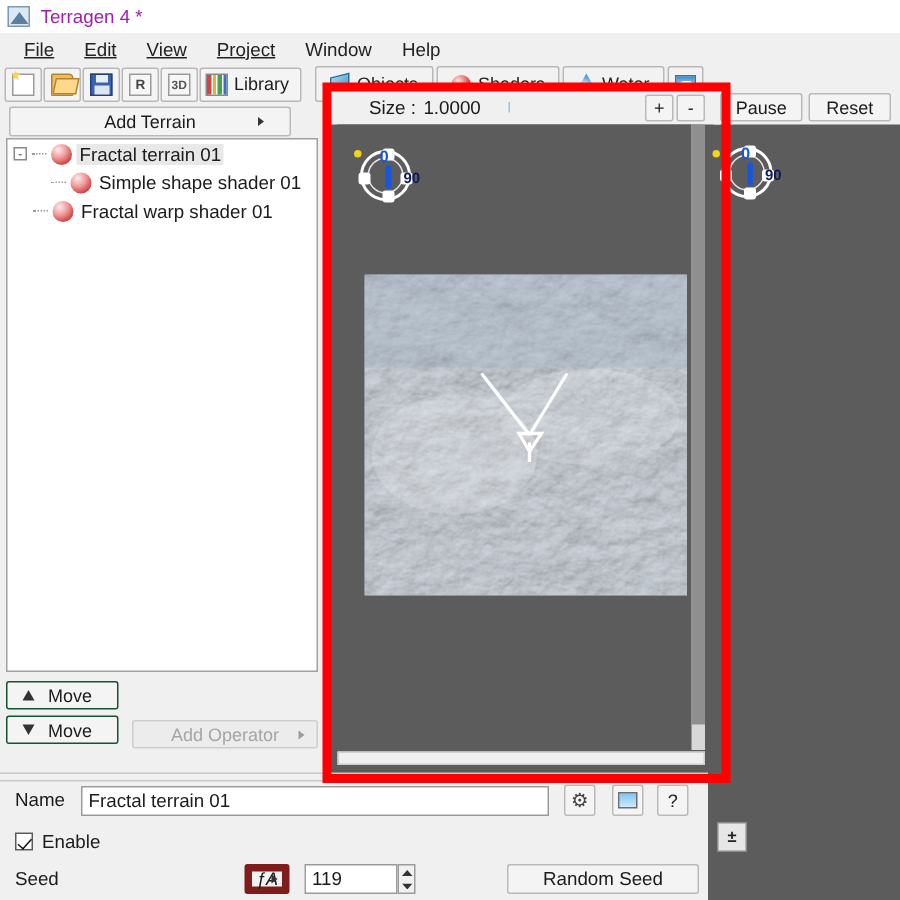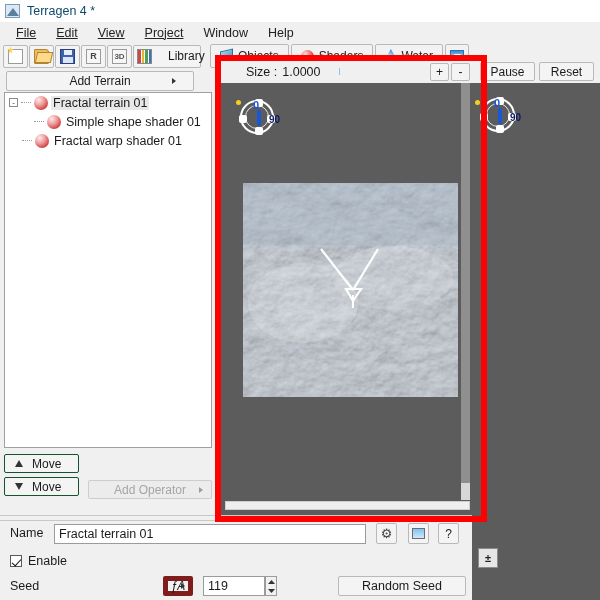--- a/index.html
+++ b/index.html
@@ -20,41 +20,41 @@
   }
   .app-logo {
     width:15px; height:14px; border:1px solid #7a9ab5; background:#dce9f5;
     position:relative; overflow:hidden; flex:none;
   }
   .app-logo:after{
     content:""; position:absolute; left:1px; bottom:1px; width:0; height:0;
     border-left:6px solid transparent; border-right:6px solid transparent;
     border-bottom:8px solid #5d7f9e;
   }
-  .title-text { font-size:12.5px; color:#0c4a6e; }
+  .title-text { font-size:12.5px; color:#a21caf; }
 
   
   .menubar {
     position:absolute; left:0; top:22px; width:548px; height:21px;
     background:#f0f0f0; display:flex; align-items:center; padding-left:6px;
   }
   .menu-item { padding:2px 10px; font-size:12.5px; color:#222; }
   .menu-item u { text-decoration:underline; }
 
   
   .toolbar {
     position:absolute; left:0; top:43px; width:600px; height:26px;
     background:#f0f0f0; display:flex; align-items:center; padding-left:3px; gap:1px;
   }
   .tb-btn {
     width:25px; height:23px; border:1px solid #b9b9b9; background:#f4f4f4;
     display:flex; align-items:center; justify-content:center;
     border-radius:2px; position:relative;
   }
-  .tb-btn.lib { width:68px; gap:16px; padding-left:3px; justify-content:flex-start; font-size:12px;text-align:right;}
+  .tb-btn.lib { width:68px; gap:4px; padding-left:3px; justify-content:flex-start; font-size:12px;text-align:right;}
   .ic { width:15px; height:15px; position:relative; flex:none; }
 
   .ic-new { background:#fff; border:1px solid #9a9a9a; }
   .ic-new:after{content:"";position:absolute;left:-2px;top:-3px;width:7px;height:7px;background:#ffd24a;
     clip-path:polygon(50% 0,61% 37%,100% 38%,68% 60%,79% 100%,50% 75%,21% 100%,32% 60%,0 38%,39% 37%);}
   .ic-open { background:#f0bc5e; border:1px solid #b3842e; border-radius:1px 3px 1px 1px; }
   .ic-open:after{content:"";position:absolute;left:1px;bottom:0;width:14px;height:9px;background:#ffd98b;border:1px solid #b3842e;transform:skewX(-12deg);}
   .ic-save { background:#3c63ad; border:1px solid #27407a; }
   .ic-save:before{content:"";position:absolute;left:3px;top:0;width:8px;height:5px;background:#e8eef8;}
   .ic-save:after{content:"";position:absolute;left:2px;bottom:0;width:10px;height:6px;background:#dce5f3;}

